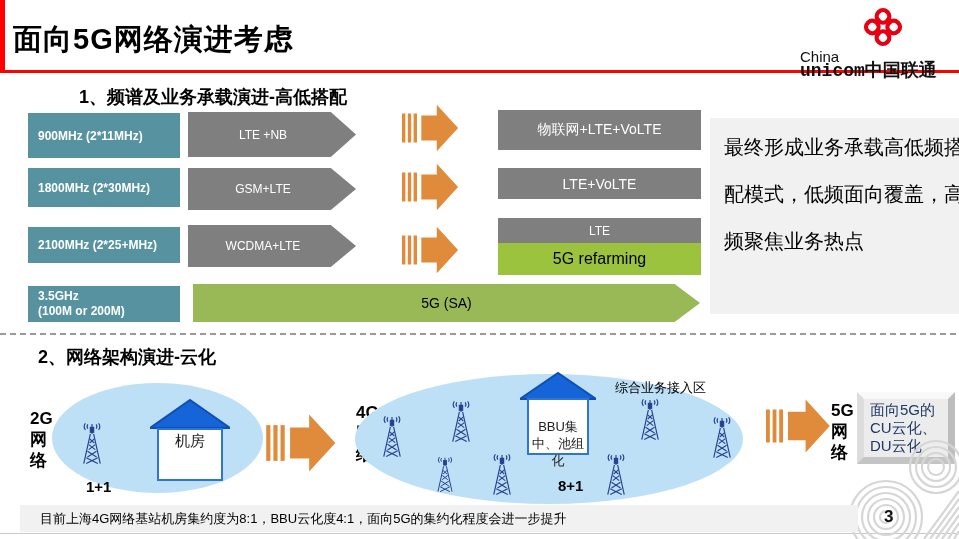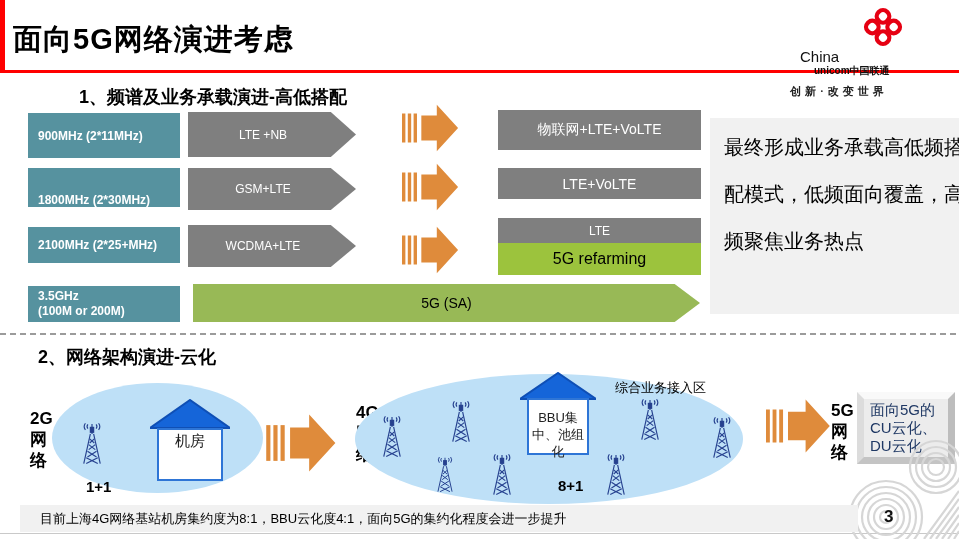--- a/index.html
+++ b/index.html
@@ -10,21 +10,21 @@
   }
   .abs{position:absolute;}
 
   
   .red-left-bar{left:0;top:0;width:5px;height:71px;background:#FF0000;}
   .page-title{left:13px;top:20px;font-size:29px;font-weight:bold;color:#000;letter-spacing:1px;}
   .red-rule{left:0;top:70px;width:959px;height:3px;background:#FF0000;}
   .logo{right:8px;top:4px;width:165px;text-align:left;}
   .logo .knot{display:block;margin:0 0 0 72px;}
   .logo-l1{font-size:15px;font-weight:normal;color:#111;line-height:14px;margin-left:14px;}
-  .logo-l2{font-size:10px;font-weight:bold;color:#111;line-height:14px;margin-left:28px;}
+  .logo-l2{font-size:18px;font-weight:bold;color:#111;line-height:14px;margin-left:14px;font-family:Liberation Mono, monospace;}
   .logo-tag{font-family:"Liberation Serif","DejaVu Serif",serif;font-size:11px;color:#222;
     letter-spacing:4px;margin-left:4px;margin-top:6px;font-weight:bold;}
 
   
   .sec-heading{font-size:18px;font-weight:bold;color:#000;}
 
   
   .teal-box{left:28px;width:152px;background:#56929F;color:#fff;font-weight:bold;
     font-size:12px;display:flex;flex-direction:column;justify-content:center;padding-left:10px;box-sizing:border-box;}
   .gray-arrow{left:188px;width:168px;background:#7F7F7F;color:#fff;font-size:12px;
@@ -76,29 +76,28 @@
     <svg class="knot" width="50" height="46" viewBox="0 0 64 64">
       <g transform="rotate(45 32 32)" fill="none" stroke="#E60012" stroke-width="6" stroke-linejoin="round">
         <rect x="13" y="13" width="17" height="17" rx="8"></rect>
         <rect x="34" y="13" width="17" height="17" rx="8"></rect>
         <rect x="13" y="34" width="17" height="17" rx="8"></rect>
         <rect x="34" y="34" width="17" height="17" rx="8"></rect>
       </g>
     </svg>
     <div class="logo-l1">China</div>
     <div class="logo-l2">unicom中国联通</div>
-    <div class="logo-tag">创新·改变世界</div>
   </div>
 
   <div class="abs sec-heading" style="left:38px;top:85px;margin-left:41px;">1、频谱及业务承载演进-高低搭配</div>
 
   <div class="abs teal-box" style="top:113px;height:45px;">
     <span>900MHz (2*11MHz)</span>
   </div>
-  <div class="abs teal-box" style="top:168px;height:39px;justify-content:flex-end;">
+  <div class="abs teal-box" style="top:168px;height:39px;">
     <span>1800MHz (2*30MHz)</span>
   </div>
   <div class="abs teal-box" style="top:227px;height:36px;">
     <span>2100MHz (2*25+MHz)</span>
   </div>
   <div class="abs teal-box" style="top:286px;height:36px;line-height:15px;">
     <span>3.5GHz</span>
     <span>(100M or 200M)</span>
   </div>
 
@@ -315,21 +314,21 @@
         <path d="M14.2 22 L19.8 27 M19.8 22 L14.2 27"></path>
         <path d="M13 29 L21 35 M21 29 L13 35"></path>
         <path d="M11.5 37 L22.5 44 M22.5 37 L11.5 44"></path>
         <path d="M10 45 L24 52 M24 45 L10 52"></path>
       </g>
   </svg>
 
   <svg class="abs" style="left:520px;top:372px;" width="76" height="28" viewBox="0 0 76 28">
     <polygon points="0,27 38,1 76,27" fill="#1565D9" stroke="#0F4FB5" stroke-width="2"></polygon>
   </svg>
-  <div class="abs house-body" style="left:527px;top:398px;width:62px;height:57px;font-size:13px;padding:9px 2px 0 2px;line-height:17px;">
+  <div class="abs house-body" style="left:527px;top:398px;width:62px;height:57px;font-size:13px;padding:18px 2px 0 2px;line-height:17px;">
     <span>BBU集中、池组化</span>
   </div>
   <div class="abs zone-label" style="left:615px;top:379px;">综合业务接入区</div>
   <div class="abs ratio-label" style="left:538px;top:477px;margin-left:20px;">8+1</div>
 
   <svg class="abs" style="left:766px;top:393px;" width="66" height="66" viewBox="0 0 60 52">
     <g fill="#DF8B3B">
         <rect x="0" y="11" width="3.5" height="30"></rect>
         <rect x="6" y="11" width="3.5" height="30"></rect>
         <rect x="12" y="11" width="3.5" height="30"></rect>

